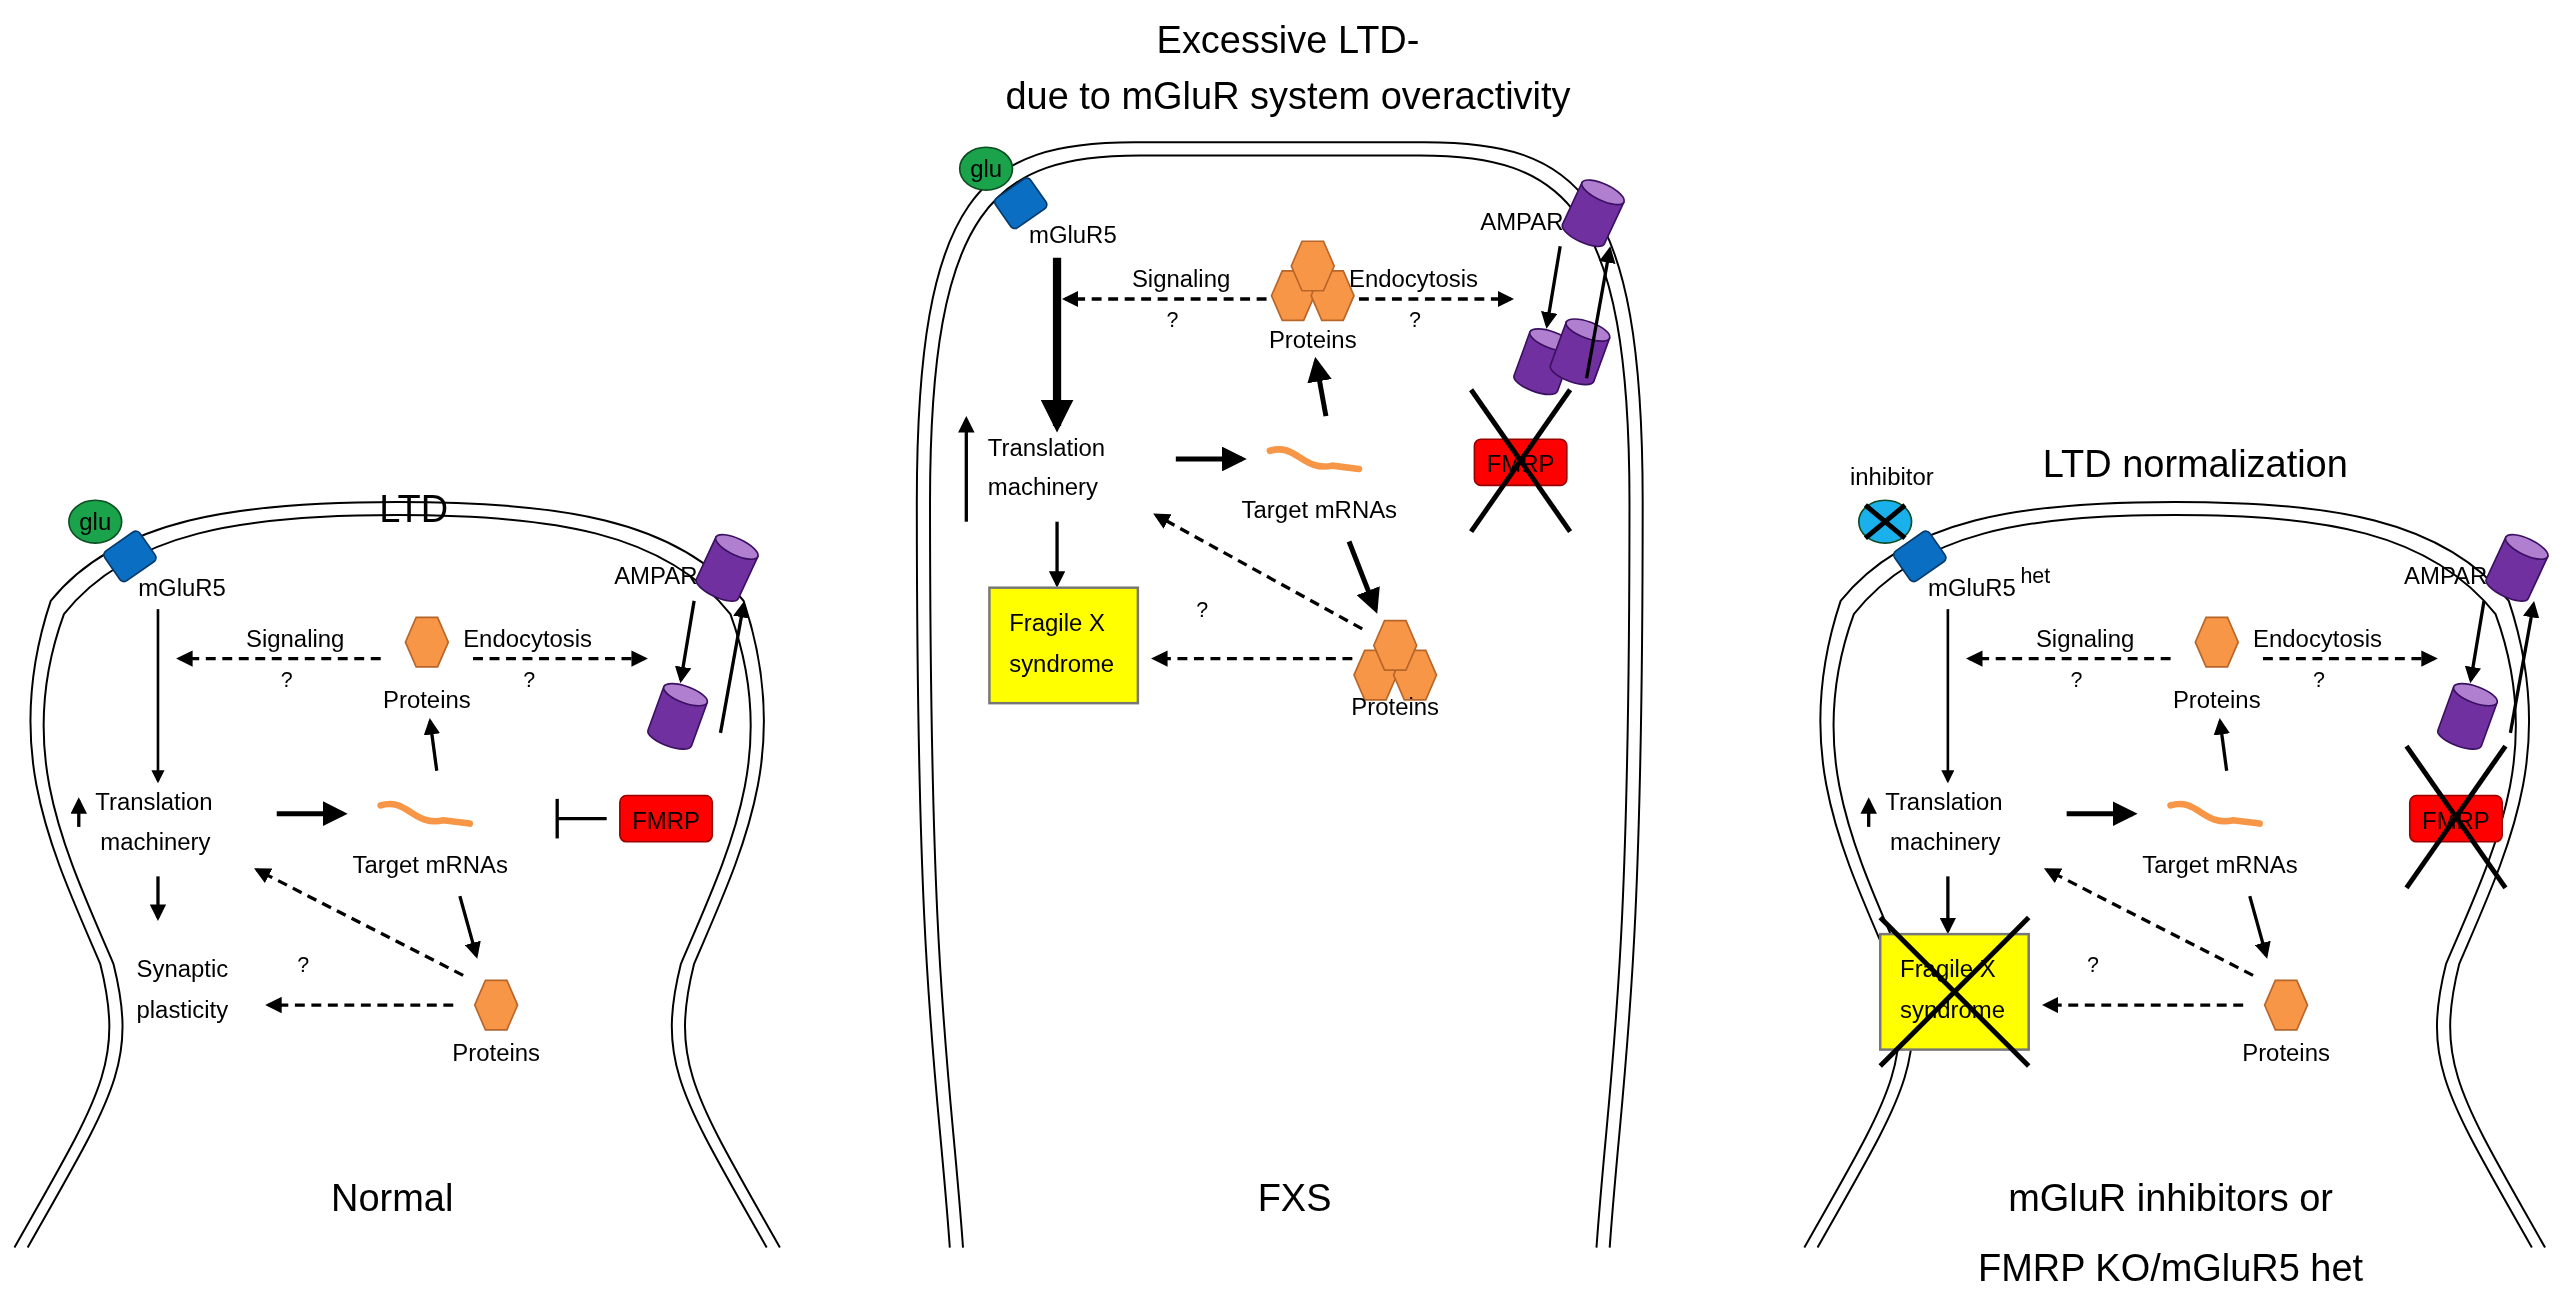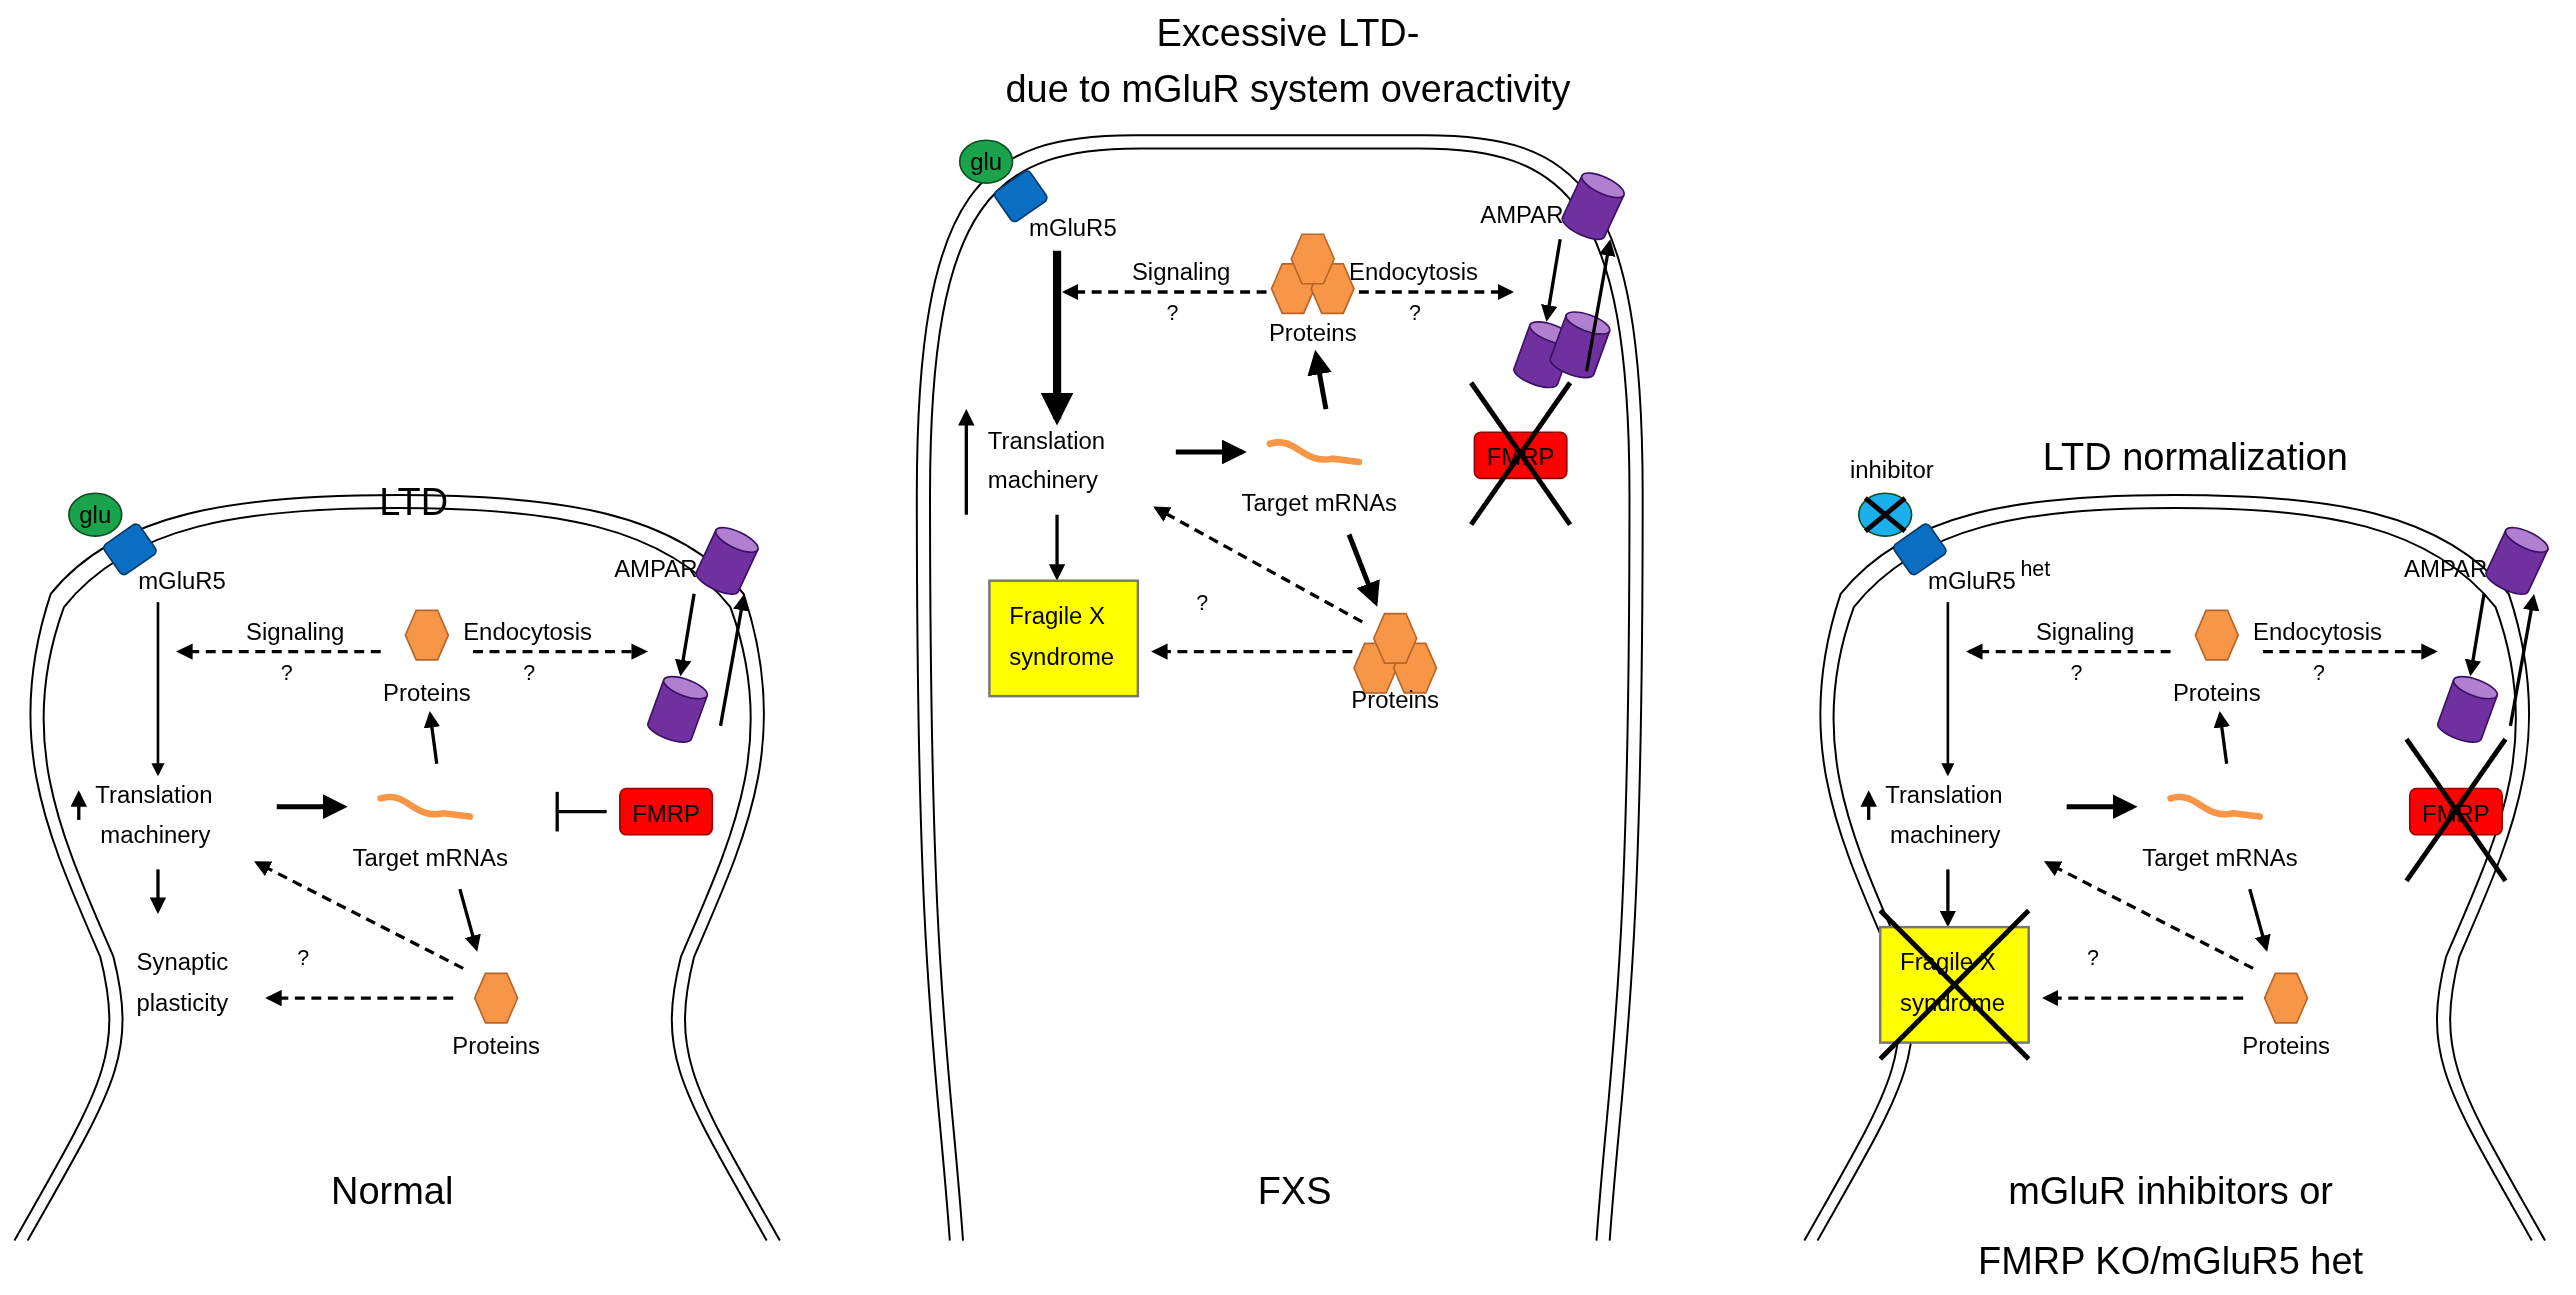--- a/index.html
+++ b/index.html
@@ -1,17 +1,17 @@
 <!DOCTYPE html>
 <html style="font-size:11.4px"><head>
 <meta charset="utf-8">
 <style>
   html, body { margin:0; padding:0; background:#ffffff; }
   body { width:2576px; height:1295px; overflow:hidden; }
-  #stage { position:absolute; left:0; top:0; width:2576px; height:1213px; }
+  #stage { position:absolute; left:0; top:7px; width:2576px; height:1213px; }
   svg text { font-family: "Liberation Sans", "DejaVu Sans", sans-serif; fill:#000; }
   .membrane { fill:none; stroke:#000; stroke-width:1.2; }
   .arrow { stroke:#000; fill:none; }
   .dash { stroke-dasharray: 6 4; }
   .title { font-size:23px; }
   .label { font-size:14.5px; }
   .q { font-size:13px; }
 </style>
 </head>
 <body>

